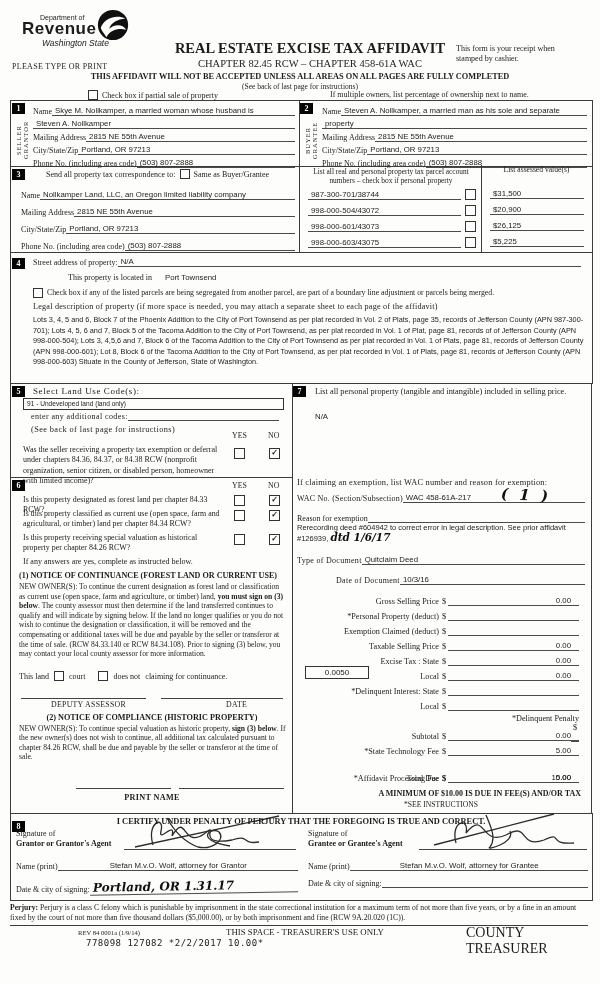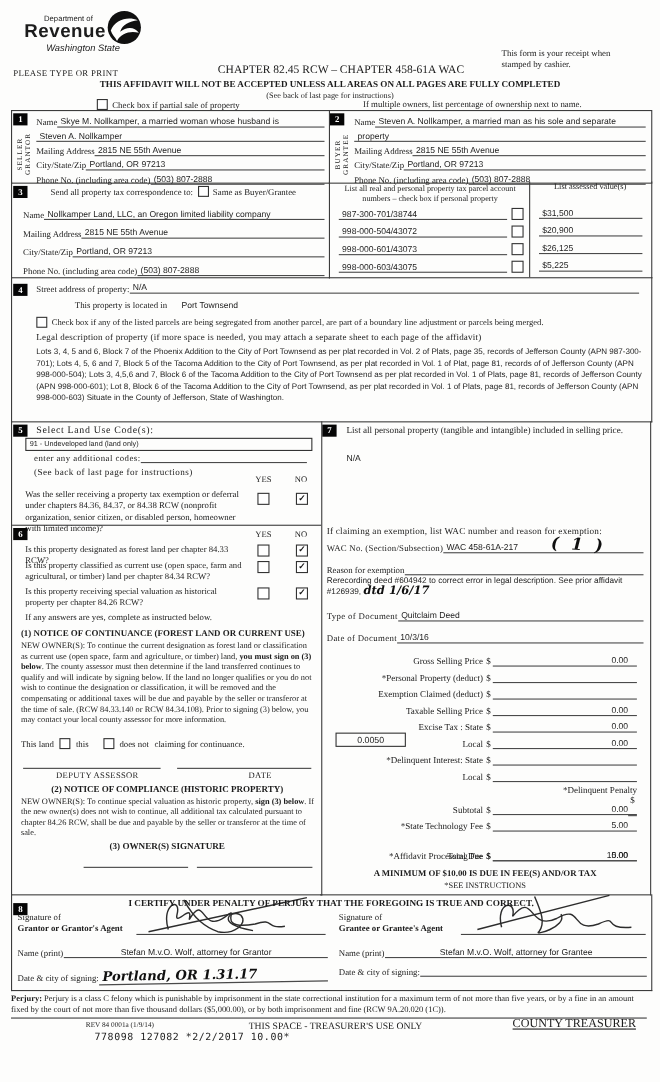--- a/index.html
+++ b/index.html
@@ -42,20 +42,21 @@
 
   <div class="abs san" style="left:40px;top:14px;font-size:7px;">Department of</div>
   <div class="abs san b" style="left:22px;top:19px;font-size:17px;letter-spacing:0.5px;">Revenue</div>
   <div class="abs san" style="left:42px;top:38px;font-size:8.5px;font-style:italic;">Washington State</div>
   <div class="abs" style="left:96px;top:8px;">
     <svg width="34" height="34" viewBox="0 0 36 36">
       <circle cx="18" cy="18" r="16" fill="#101010"></circle>
       <path d="M5,21 C9,10 22,7 31,11 C23,12 16,15 14,22 C20,17 28,17 32,23 C24,21 15,23 11,31 C9,27 6,25 5,21 Z" fill="#fdfdfc"></path>
     </svg>
   </div>
+  <div class="abs ctr b" style="left:140px;top:40px;width:340px;font-size:14.5px;">REAL ESTATE EXCISE TAX AFFIDAVIT</div>
   <div class="abs ctr" style="left:140px;top:58px;width:340px;font-size:10.5px;">CHAPTER 82.45 RCW – CHAPTER 458-61A WAC</div>
   <div class="abs" style="left:456px;top:44px;width:118px;font-size:8px;line-height:10px;">This form is your receipt when stamped by cashier.</div>
   <div class="abs" style="left:12px;top:62px;font-size:8px;letter-spacing:0.3px;">PLEASE TYPE OR PRINT</div>
   <div class="abs ctr b" style="left:55px;top:72px;width:490px;font-size:8.3px;">THIS AFFIDAVIT WILL NOT BE ACCEPTED UNLESS ALL AREAS ON ALL PAGES ARE FULLY COMPLETED</div>
   <div class="abs ctr" style="left:150px;top:82px;width:300px;font-size:7.5px;">(See back of last page for instructions)</div>
   <div class="abs frow" style="left:88px;top:90px;gap:4px;">
     <span class="cb"></span>
     <span class="lbl">Check box if partial sale of property</span>
   </div>
   <div class="abs" style="left:330px;top:90px;font-size:8px;">If multiple owners, list percentage of ownership next to name.</div>
@@ -234,39 +235,39 @@
     <div class="abs" style="left:12px;top:174px;font-size:8px;">If any answers are yes, complete as instructed below.</div>
 
     <div class="abs b" style="left:8px;top:188px;width:270px;font-size:8.1px;">(1) NOTICE OF CONTINUANCE  (FOREST LAND OR CURRENT USE)</div>
     <div class="abs para" style="left:8px;top:199px;width:268px;">
       <span>NEW OWNER(S): To continue the current designation as forest land or classification as current use (open space, farm and agriculture, or timber) land, </span><span class="b">you must sign on (3) below</span><span>. The county assessor must then determine if the land transferred continues to qualify and will indicate by signing below. If the land no longer qualifies or you do not wish to continue the designation or classification, it will be removed and the compensating or additional taxes will be due and payable by the seller or transferor at the time of sale. (RCW 84.33.140 or RCW 84.34.108). Prior to signing (3) below, you may contact your local county assessor for more information.</span>
     </div>
 
     <div class="abs frow" style="left:8px;top:288px;gap:5px;">
       <span class="lbl">This land</span>
       <span class="cb"></span>
-      <span class="lbl">this</span>
+      <span class="lbl">court</span>
       <span class="cb" style="margin-left:8px;"></span>
       <span class="lbl">does not</span>
       <span class="lbl">claiming for continuance.</span>
     </div>
 
     <div class="uline" style="left:10px;top:315px;width:125px;"></div>
     <div class="uline" style="left:150px;top:315px;width:122px;"></div>
     <div class="abs" style="left:40px;top:317px;font-size:7.8px;letter-spacing:0.3px;">DEPUTY ASSESSOR</div>
     <div class="abs" style="left:215px;top:317px;font-size:7.8px;letter-spacing:0.3px;text-align:right;">DATE</div>
 
     <div class="abs ctr b" style="left:8px;top:330px;width:266px;font-size:8.2px;">(2) NOTICE OF COMPLIANCE (HISTORIC PROPERTY)</div>
     <div class="abs para" style="left:8px;top:341px;width:270px;line-height:9.3px;">
       <span>NEW OWNER(S): To continue special valuation as historic property, </span><span class="b">sign (3) below</span><span>. If the new owner(s) does not wish to continue, all additional tax calculated pursuant to chapter 84.26 RCW, shall be due and payable by the seller or transferor at the time of sale.</span>
     </div>
 
-    <div class="abs ctr b" style="left:8px;top:382px;width:266px;font-size:8.3px;">(3)  OWNER(S) SIGNATURE</div>
     <div class="uline" style="left:65px;top:405px;width:95px;"></div>
     <div class="uline" style="left:168px;top:405px;width:105px;"></div>
+    <div class="abs ctr b" style="left:8px;top:410px;width:266px;font-size:8.2px;letter-spacing:0.3px;">PRINT NAME</div>
   </div>
 
   <div class="sec" style="left:291px;top:383px;width:300px;height:430px;border-right:1px solid #3c3c3c;border-bottom:1px solid #3c3c3c;">
     <div class="num" style="left:2px;top:3px;">7</div>
     <div class="abs" style="left:24px;top:3px;width:262px;font-size:8.3px;line-height:11px;">List all  personal property (tangible and intangible) included in selling price.</div>
     <div class="abs san" style="left:24px;top:29px;font-size:7.8px;">N/A</div>
 
     <div class="abs" style="left:6px;top:95px;font-size:8.4px;letter-spacing:0.2px;">If claiming an exemption, list WAC number and reason for exemption:</div>
     <div class="abs frow" style="left:6px;top:110px;width:288px;">
       <span class="lbl" style="letter-spacing:0.2px;">WAC No. (Section/Subsection)</span>
@@ -280,21 +281,21 @@
     <div class="abs san" style="left:6px;top:140px;width:288px;font-size:7.5px;line-height:9.6px;">
       <span>Rerecording deed #604942 to correct error in legal description.  See prior affidavit #126939,</span>
       <span class="hand" style="font-size:10.5px;">dtd 1/6/17</span>
     </div>
 
     <div class="abs frow" style="left:6px;top:172px;width:288px;">
       <span class="lbl" style="letter-spacing:0.3px;">Type of Document</span>
       <span class="val fill">Quitclaim Deed</span>
     </div>
     <div class="abs frow" style="left:6px;top:192px;width:288px;">
-      <span class="lbl" style="letter-spacing:0.3px;">Date of Document</span>
+      <span class="lbl" style="letter-spacing:0.3px;margin-left:39px;">Date of Document</span>
       <span class="val fill">10/3/16</span>
     </div>
 
     <div class="mrow" style="top:211px;">
       <span class="mlbl">Gross Selling Price</span>
         <span class="dollar">$</span>
       <span class="mline"><span class="mval">0.00</span></span>
     </div>
     <div class="mrow" style="top:226px;">
       <span class="mlbl">*Personal Property (deduct)</span>
@@ -351,21 +352,21 @@
       <span class="mlbl">*Affidavit Processing Fee</span>
         <span class="dollar">$</span>
       <span class="mline"><span class="mval">5.00</span></span>
     </div>
     <div class="mrow" style="top:388px;">
       <span class="mlbl">Total Due</span>
         <span class="dollar">$</span>
       <span class="mline"><span class="mval">10.00</span></span>
     </div>
 
-    <div class="abs ctr b" style="left:10px;top:406px;width:280px;font-size:8px;">A MINIMUM OF $10.00 IS DUE IN FEE(S) AND/OR TAX</div>
+    <div class="abs ctr b" style="left:10px;top:406px;width:280px;font-size:8px;text-align:right;">A MINIMUM OF $10.00 IS DUE IN FEE(S) AND/OR TAX</div>
     <div class="abs ctr" style="left:10px;top:417px;width:280px;font-size:7.6px;">*SEE INSTRUCTIONS</div>
   </div>
 
   <div class="sec" style="left:10px;top:813px;width:581px;height:87px;border-left:1px solid #3c3c3c;border-right:1px solid #3c3c3c;border-bottom:1px solid #3c3c3c;">
     <div class="num" style="left:1px;top:8px;">8</div>
     <div class="abs ctr b" style="left:30px;top:4px;width:520px;font-size:8.4px;">I CERTIFY UNDER PENALTY OF PERJURY THAT THE FOREGOING IS TRUE AND CORRECT.</div>
 
     <div class="abs" style="left:5px;top:16px;font-size:8px;">Signature of</div>
     <div class="abs b" style="left:5px;top:26px;font-size:8px;">Grantor or Grantor's Agent</div>
     <div class="uline" style="left:113px;top:36px;width:172px;"></div>
@@ -410,15 +411,15 @@
   </div>
 
   <div class="abs" style="left:10px;top:903px;width:578px;font-size:7.7px;line-height:9.8px;border-bottom:1px solid #3c3c3c;padding-bottom:2px;">
     <span class="b">Perjury:</span>
     <span>Perjury is a class C felony which is punishable by imprisonment in the state correctional institution for a maximum term of not more than five years, or by a fine in an amount fixed by the court of not more than five thousand dollars ($5,000.00), or by both imprisonment and fine (RCW 9A.20.020 (1C)).</span>
   </div>
 
   <div class="abs" style="left:78px;top:929px;font-size:6.6px;">REV 84 0001a (1/9/14)</div>
   <div class="abs" style="left:86px;top:938px;font-family:'DejaVu Sans Mono',monospace;font-size:9px;letter-spacing:0.5px;">778098 127082 *2/2/2017 10.00*</div>
   <div class="abs ctr b" style="left:195px;top:927px;width:220px;font-size:8.8px;font-weight:normal;">THIS SPACE - TREASURER'S USE ONLY</div>
-  <div class="abs" style="left:466px;top:925px;font-size:11px;text-decoration:underline;">COUNTY TREASURER</div>
+  <div class="abs" style="left:466px;top:925px;font-size:14px;">COUNTY TREASURER</div>
 
 </div>
 
 </body></html>

